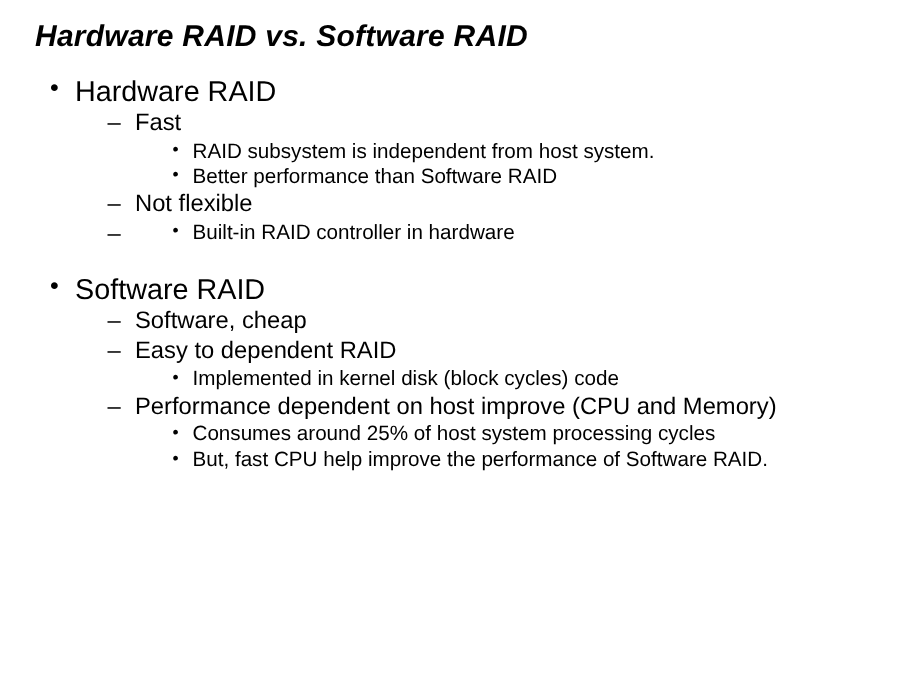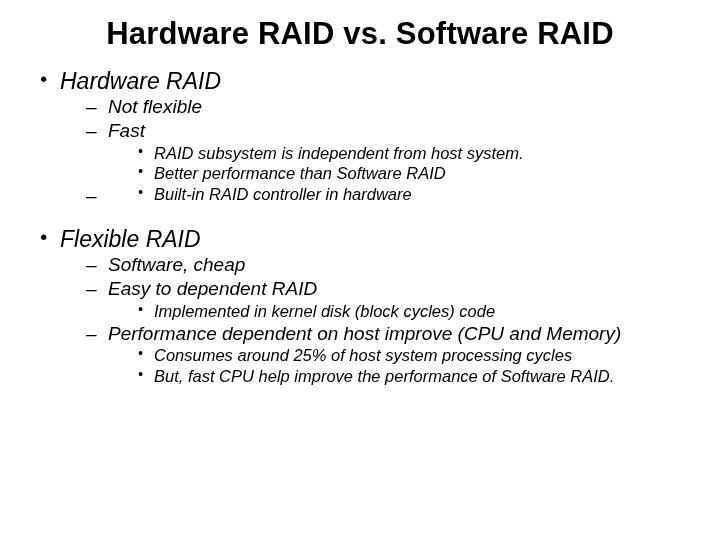--- a/index.html
+++ b/index.html
@@ -11,28 +11,28 @@
     font-family: "Comic Sans MS", "Comic Sans", cursive, sans-serif;
     color: #000;
   }
   .slide {
     box-sizing: border-box;
     width: 720px;
     height: 540px;
     padding: 12px 28px 18px 28px;
   }
   .title {
-    font-size: 31px;
+    font-size: 24px;
     font-weight: bold;
-    text-align: center;
     margin: 4px 0 16px 0;
     letter-spacing: 0.2px;
+    font-style: italic;
   }
   ul { margin: 0; padding: 0; list-style: none; }
-  li { margin: 0; padding: 0; font-style: italic; }
+  li { margin: 0; padding: 0; }
 
   
   .l1 > li {
     font-size: 23px;
     margin-left: 6px;
     padding-left: 26px;
     position: relative;
     margin-top: 6px;
     margin-bottom: 2px;
   }
@@ -81,39 +81,39 @@
 
 <div class="slide">
   <div class="title">Hardware RAID vs. Software RAID</div>
 
   <ul class="l1">
 
     <li>
       <span>Hardware RAID</span>
       <ul class="l2">
         <li>
-          <span>Not flexible</span>
-        </li>
-        <li>
           <span>Fast</span>
           <ul class="l3">
             <li><span>RAID subsystem is independent from host system.</span></li>
             <li><span>Better performance than Software RAID</span></li>
           </ul>
+        </li>
+        <li>
+          <span>Not flexible</span>
         </li>
         <li>
           <ul class="l3">
             <li><span>Built-in RAID controller in hardware</span></li>
           </ul>
         </li>
       </ul>
     </li>
 
     <li>
-      <span>Flexible RAID</span>
+      <span>Software RAID</span>
       <ul class="l2">
         <li>
           <span>Software, cheap</span>
         </li>
         <li>
           <span>Easy to dependent RAID</span>
           <ul class="l3">
             <li><span>Implemented in kernel disk (block cycles) code</span></li>
           </ul>
         </li>

